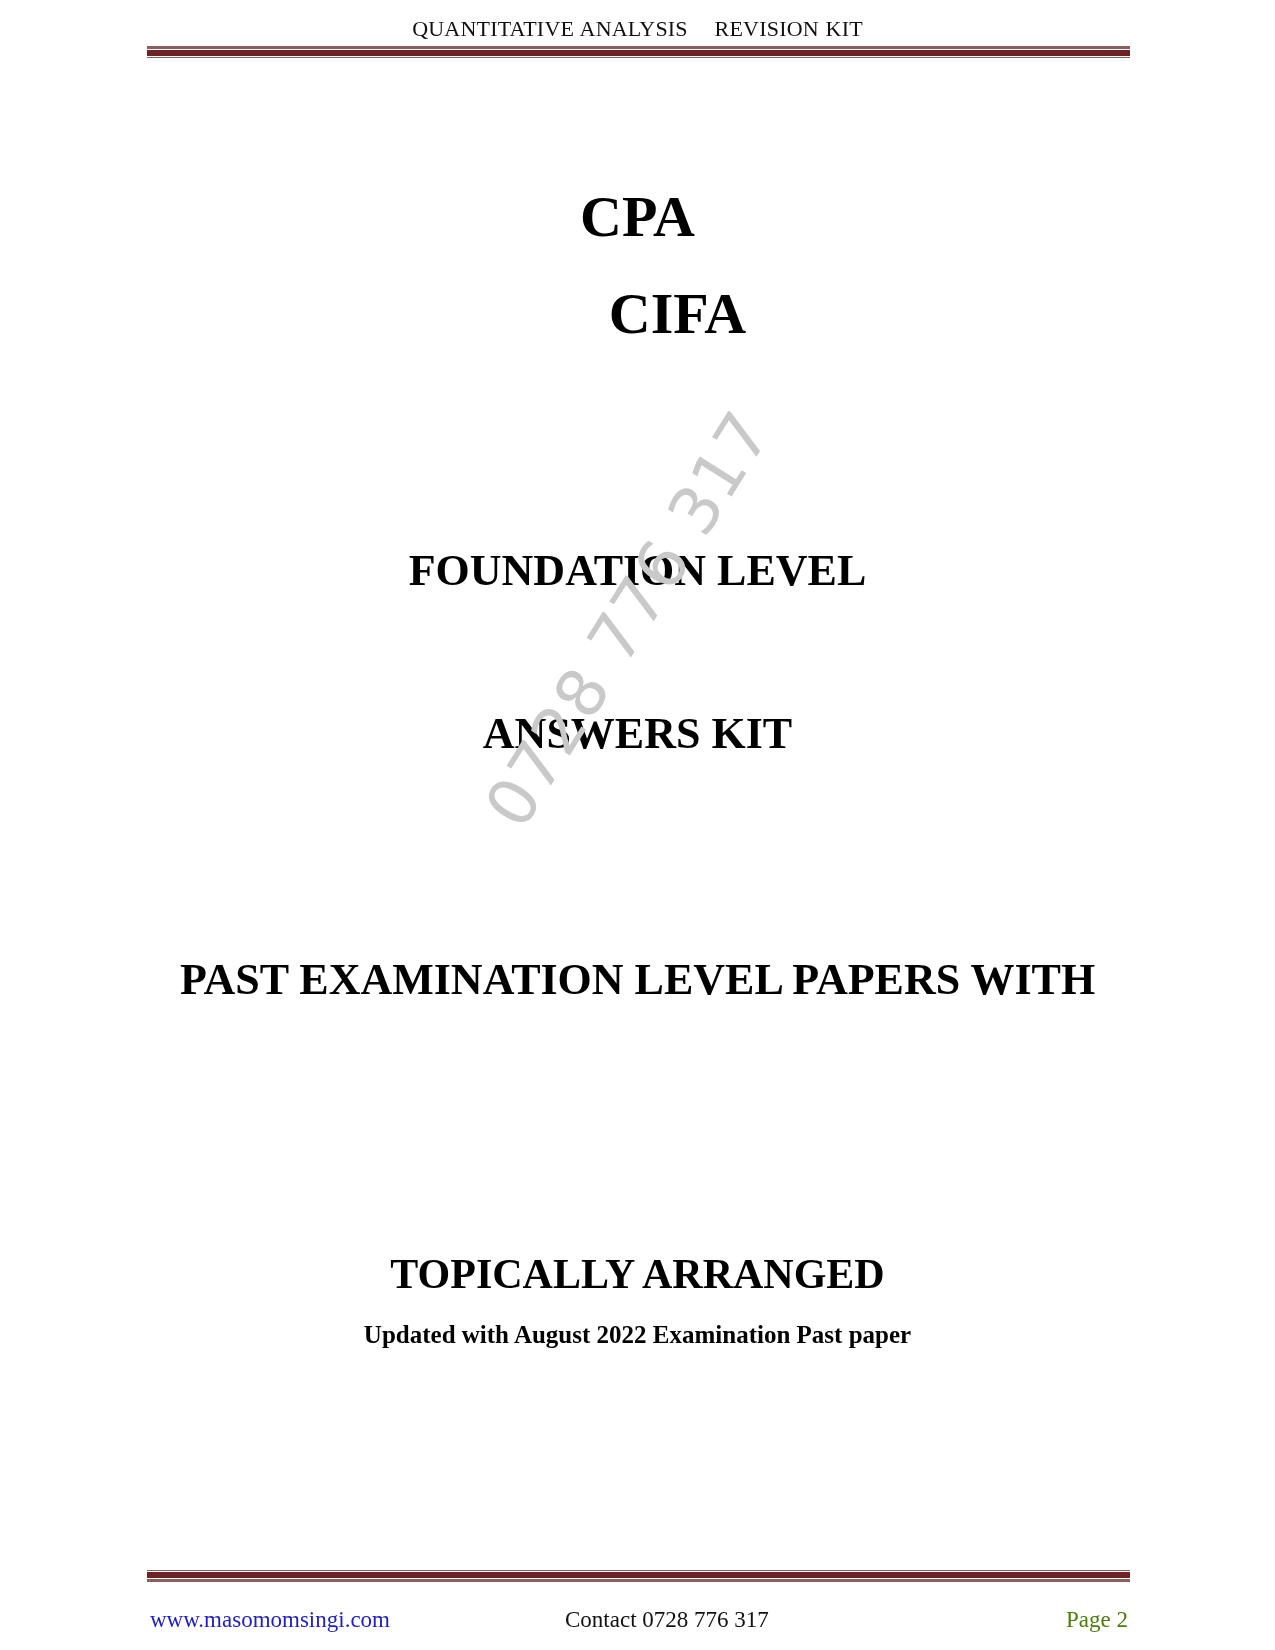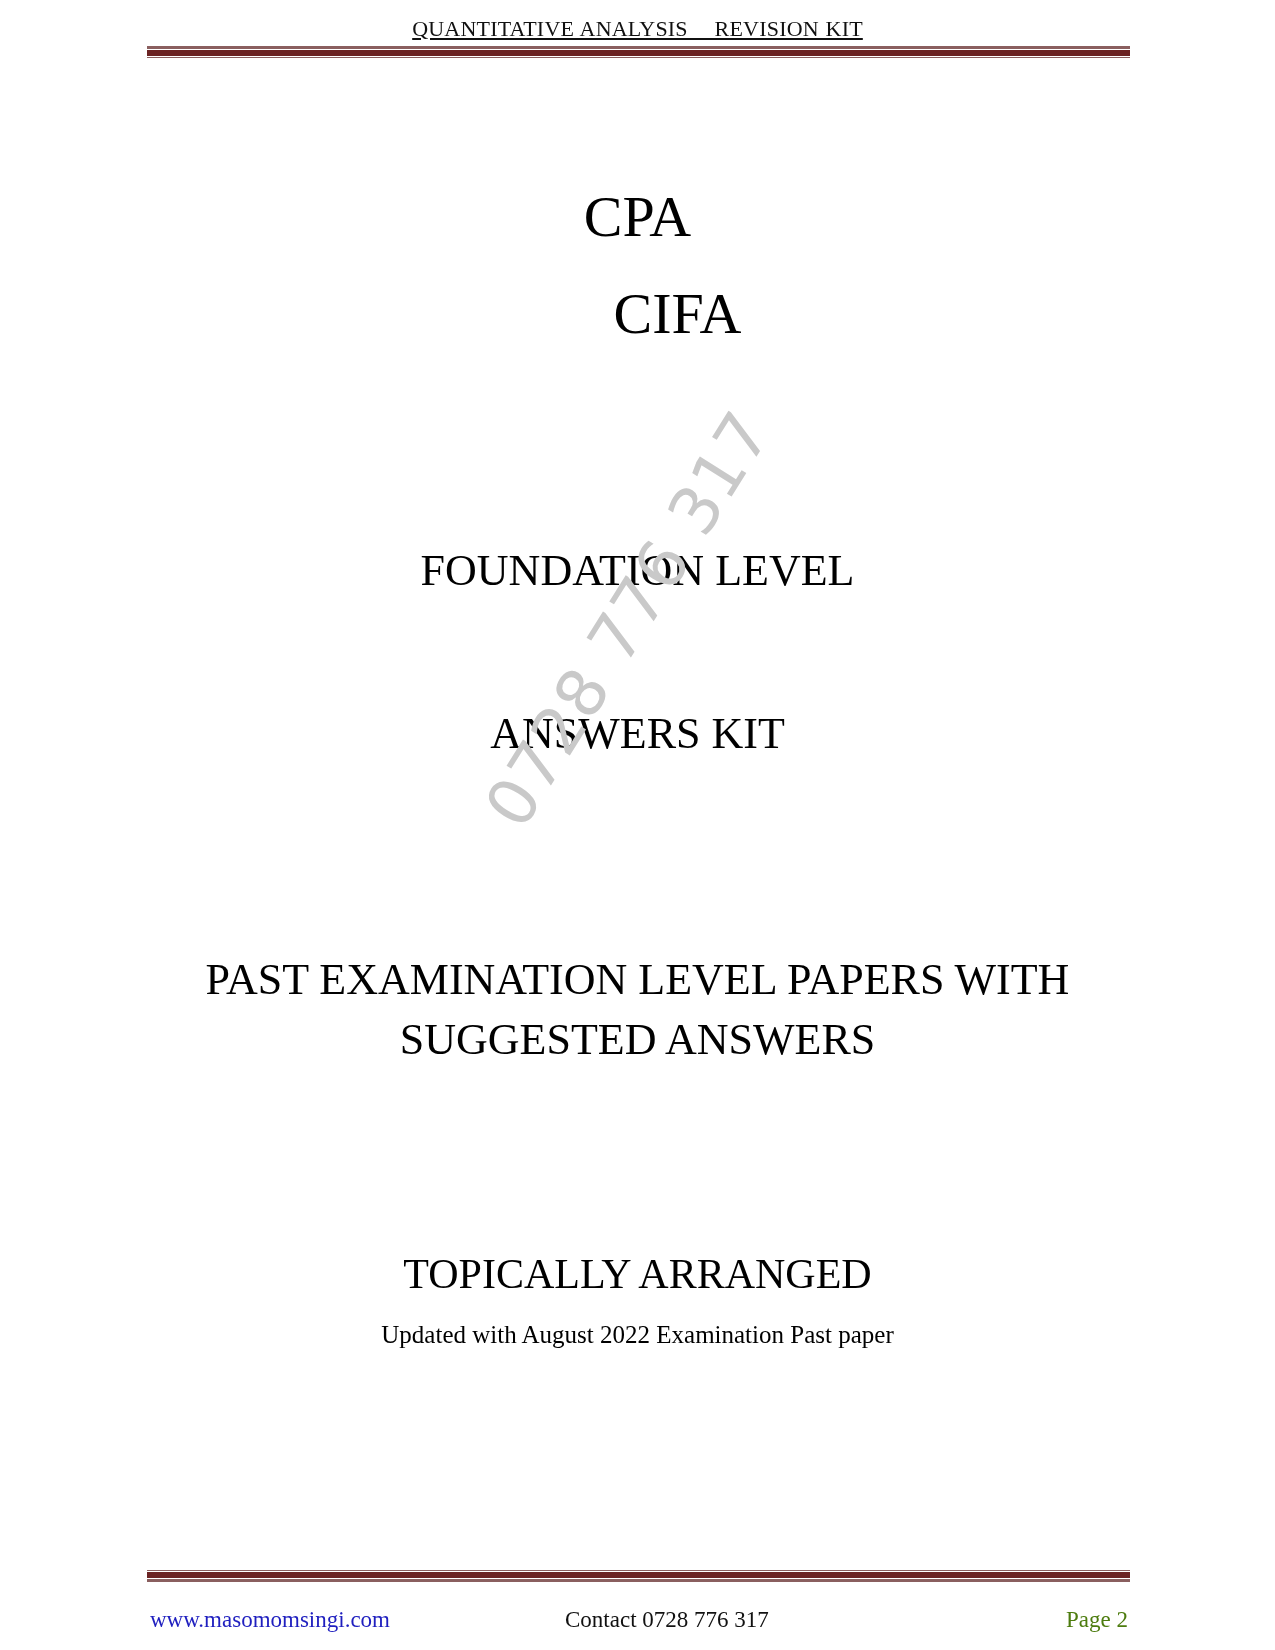--- a/index.html
+++ b/index.html
@@ -12,21 +12,21 @@
   }
   .rule { position: absolute; left: 147px; width: 983px; }
   .rule .thin { height: 3px; background: #8a5f5f; }
   .rule .gap { height: 1px; background: #fff; }
   .rule .thick { height: 6px; background: #6b2323; }
   .hdr-rule { top: 46px; }
   .ftr-rule { top: 1570px; }
   .ftr-rule .thick { height: 6px; }
   .center-line {
     position: absolute; left: 0; width: 1275px; text-align: center;
-    font-family: "Liberation Serif", serif; font-weight: normal; color: #000;
+    font-family: "Liberation Serif", serif; font-weight: bold; color: #000;
   }
   .t-cpa { top: 183px; font-size: 58px; }
   .t-cifa { top: 280px; font-size: 58px; padding-left: 40px; }
   .t-found { top: 545px; font-size: 44px; }
   .t-rev { top: 708px; font-size: 44px; }
   .t-past { top: 950px; font-size: 44px; line-height: 60px; }
   .t-topic { top: 1250px; font-size: 42px; }
   .t-upd { top: 1321px; font-size: 25px; }
   .watermark {
     position: absolute; left: 470px; top: 800px; width: 460px;
@@ -40,41 +40,40 @@
   }
   .f-left { position: absolute; left: 3px; top: 0; color: #1f1fbf; text-decoration: none; }
   .f-mid { position: absolute; left: 418px; top: 0; color: #111; }
   .f-right { position: absolute; right: 2px; top: 0; color: #4d7c0f; }
 </style>
 </head>
 <body>
 
 <div class="page">
 
-  <div class="hdr-text" style="white-space:pre;text-decoration:underline;">QUANTITATIVE ANALYSIS    REVISION KIT</div>
+  <div class="hdr-text" style="white-space:pre;">QUANTITATIVE ANALYSIS    REVISION KIT</div>
 
   <div class="rule hdr-rule">
     <div class="thin"></div>
       <div class="gap"></div>
       <div class="thick"></div>
       <div class="gap"></div>
       <div class="thin" style="height:1px;"></div>
   </div>
 
   <div class="center-line t-cpa">CPA</div>
   <div class="center-line t-cifa">CIFA</div>
 
   <div class="center-line t-found">FOUNDATION LEVEL</div>
   <div class="center-line t-rev">ANSWERS KIT</div>
 
   <div class="watermark">0728 776 317</div>
 
   <div class="center-line t-past">
     <div>PAST EXAMINATION LEVEL PAPERS WITH</div>
-    <div>SUGGESTED ANSWERS</div>
   </div>
 
   <div class="center-line t-topic">TOPICALLY ARRANGED</div>
 
   <div class="center-line t-upd">Updated with August 2022 Examination Past paper</div>
 
   <div class="rule ftr-rule">
     <div class="thin" style="height:1px;"></div>
       <div class="gap"></div>
       <div class="thick"></div>

